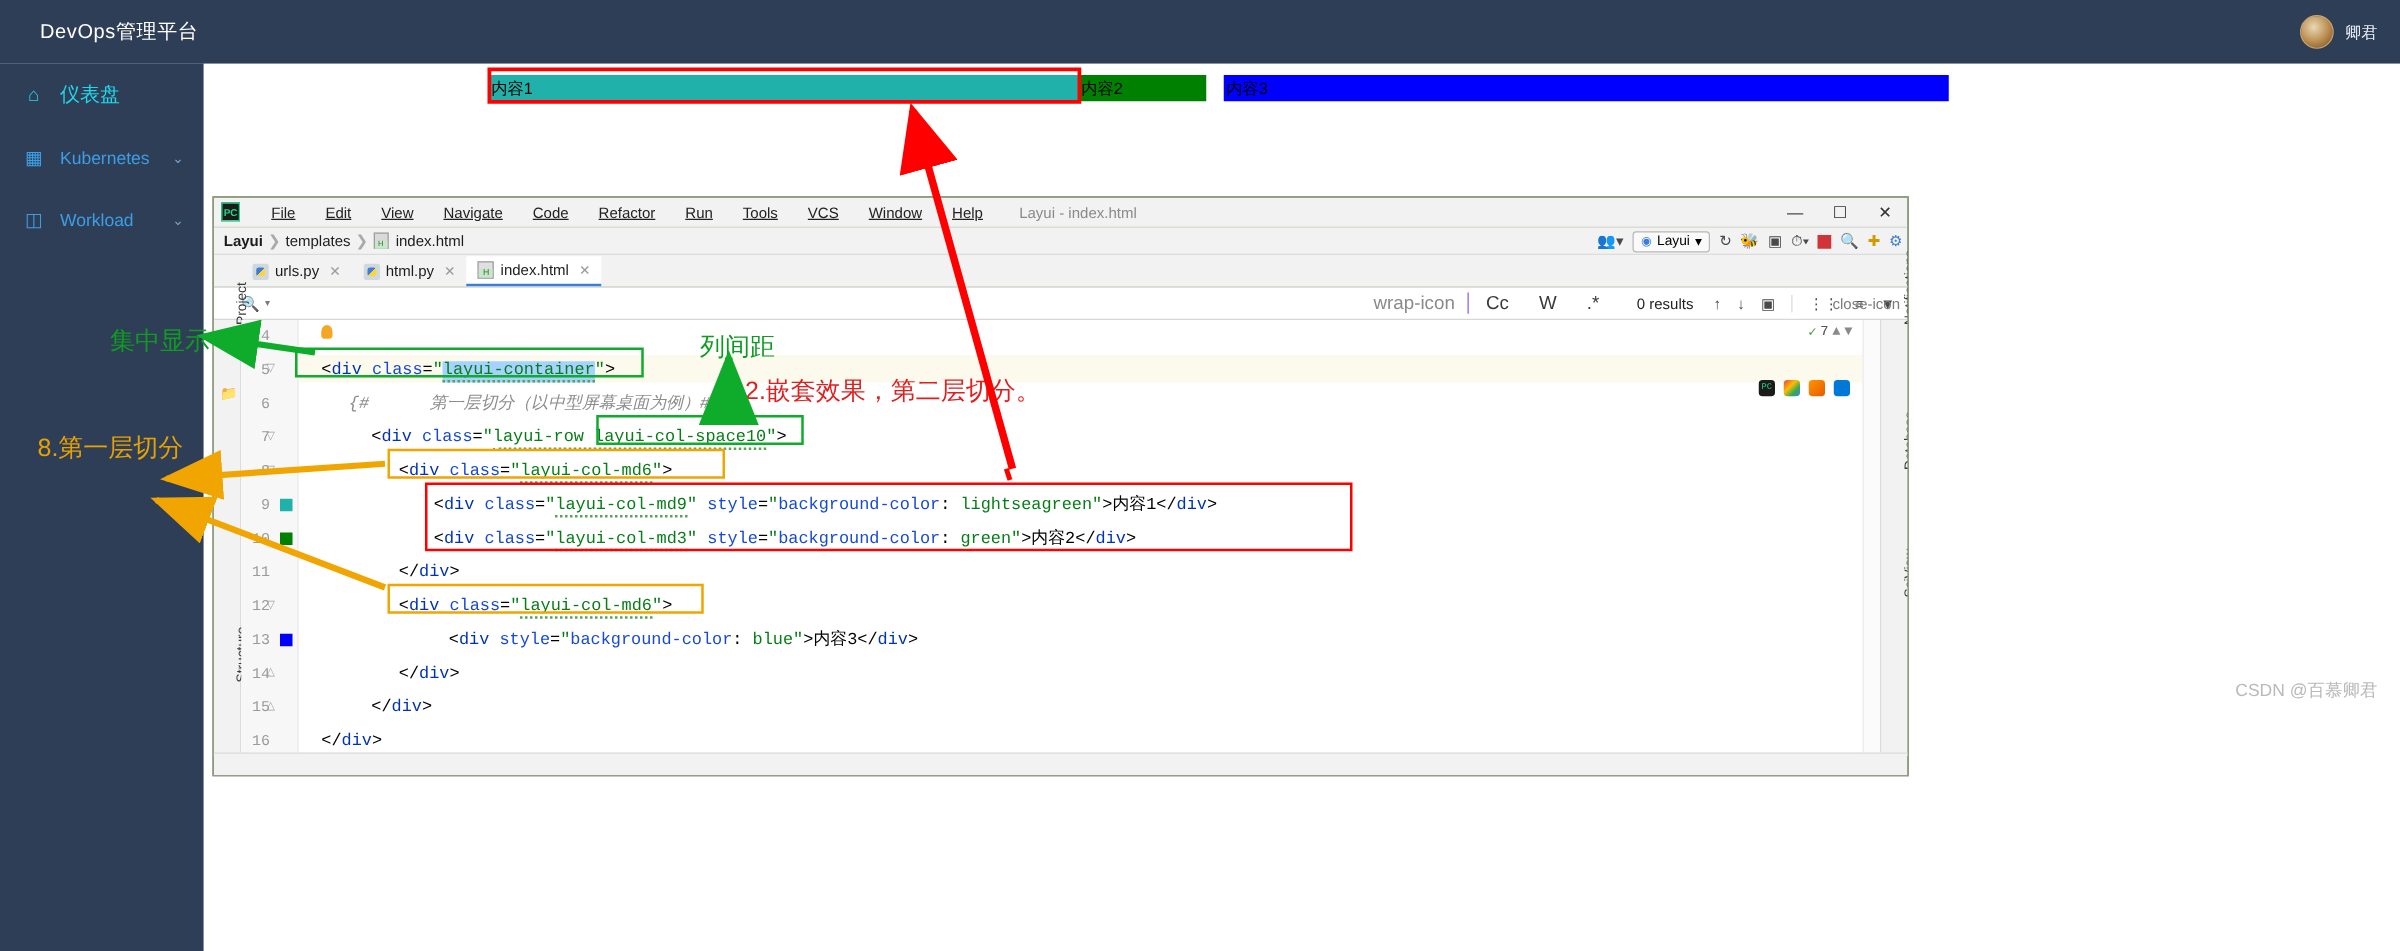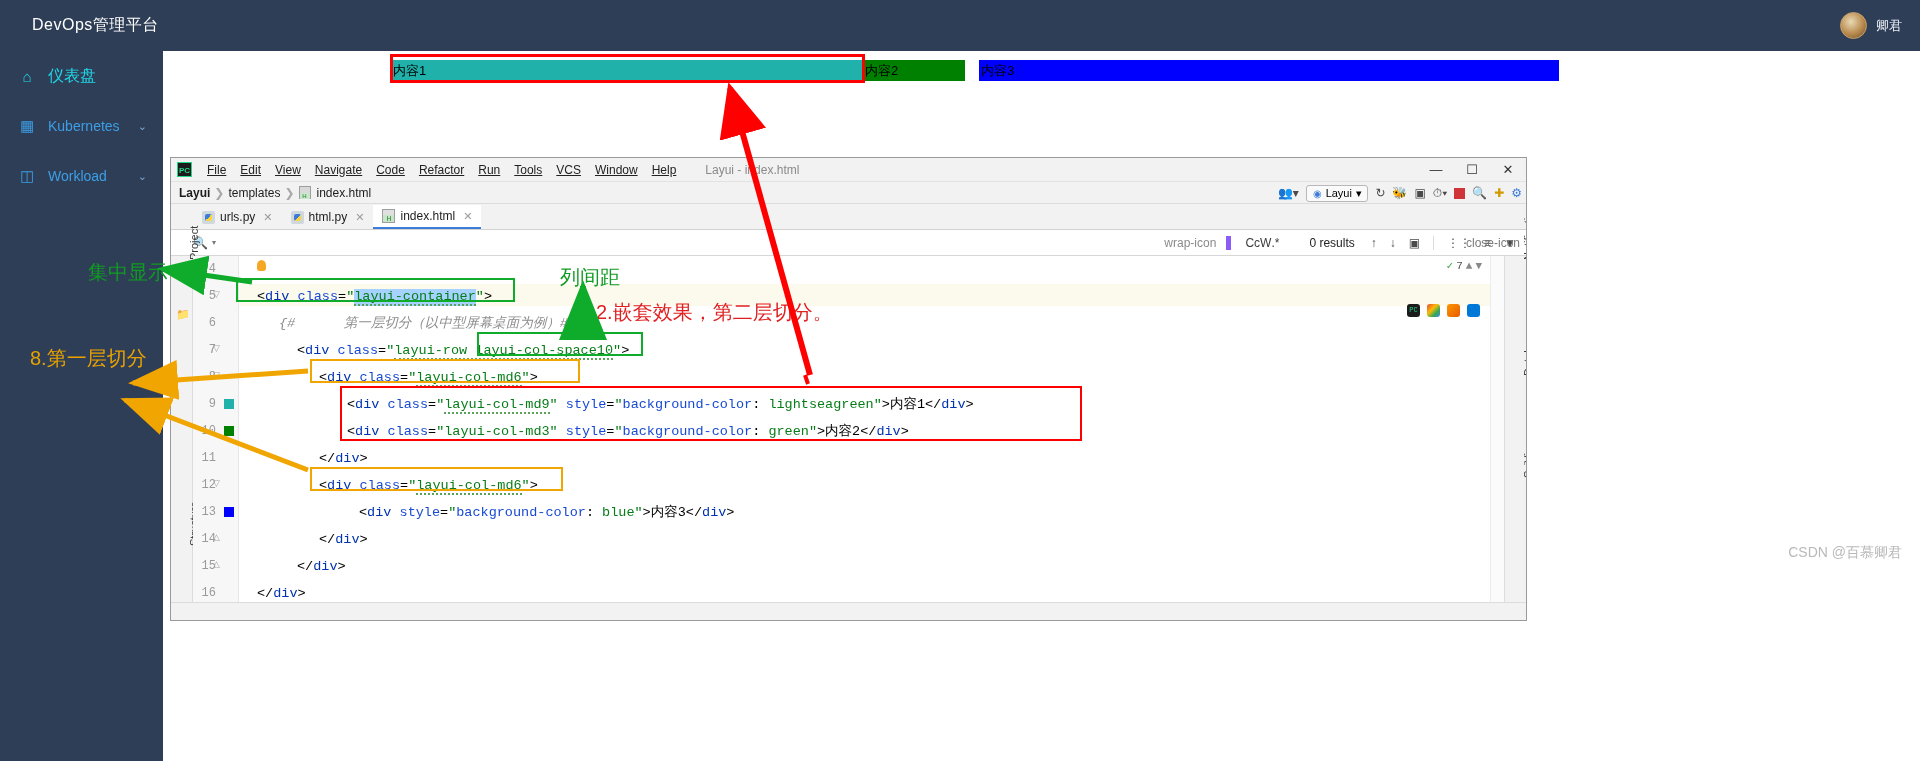--- a/index.html
+++ b/index.html
@@ -81,21 +81,21 @@
     position: relative; height: 24px; background: #f2f2f2;
     display: flex; align-items: center; padding-left: 6px; gap: 0;
     border-bottom: 1px solid #e2e2e2;
   }
   .ide-logo {
     width: 15px; height: 15px; background: #1b1b1b; color: #21d789;
     font-size: 8px; font-weight: bold; text-align: center; line-height: 15px;
     border: 1px solid #21d789; margin-right: 8px;
   }
   .menu-item {
-    font-size: 12px; color: #222; padding: 2px 7px;
+    font-size: 12px; color: #222; padding: 2px 7px; margin-left: 10px;
   }
   .menu-item u { text-decoration: underline; }
   .ide-projtitle { font-size: 12px; color: #8a8a8a; margin-left: 22px; }
   .ide-wincontrols {
     position: absolute; right: 0; top: 0; height: 24px; display: flex; align-items: center;
   }
   .wc { width: 36px; height: 24px; text-align: center; line-height: 24px; font-size: 13px; color: #333; }
 
   .ide-breadcrumb {
     height: 22px; background: #f2f2f2; display: flex; align-items: center;
@@ -143,23 +143,23 @@
   .html-ico::after { content:"H"; position:absolute; left:0; bottom:0; font-size:7px;
             color:#2e7d32; background:#c8e6c9; width:100%; text-align:center; line-height:7px;}
 
   .ide-find {
     height: 26px; background: #ffffff; border-bottom: 1px solid #d7d7d7;
     display: flex; align-items: center; padding-left: 22px; position: relative;
   }
   .find-inputwrap { display: flex; align-items: center; gap: 4px; flex: 1; }
   .find-mag { font-size: 12px; color: #7a7a7a; }
   .find-caret { font-size: 8px; color: #7a7a7a; }
-  .find-opts { display: flex; align-items: center; gap: 0; padding: 0 14px;
-               border-left: 5px solid #8b5cf6; }
-  .find-opt { font-size: 12px; color: #3a3a3a; }
+  .find-opts { display: flex; align-items: center; gap: 24px; padding: 0 14px;
+               border-left: 1px solid #8b5cf6; }
+  .find-opt { font-size: 15px; color: #3a3a3a; }
   .find-results { font-size: 12px; color: #222; padding: 0 16px; }
   .find-arrows { display: flex; align-items: center; gap: 13px; padding-right: 10px;
                  font-size: 12px; color: #4a4a4a; }
   .find-close { position: absolute; right: 6px; font-size: 12px; color: #7a7a7a; }
 
   
   .ide-body { position: relative; height: 349px; background: #ffffff; display: flex; }
   .ide-leftstrip {
     width: 22px; background: #f2f2f2; border-right: 1px solid #dcdcdc; position: relative;
   }

